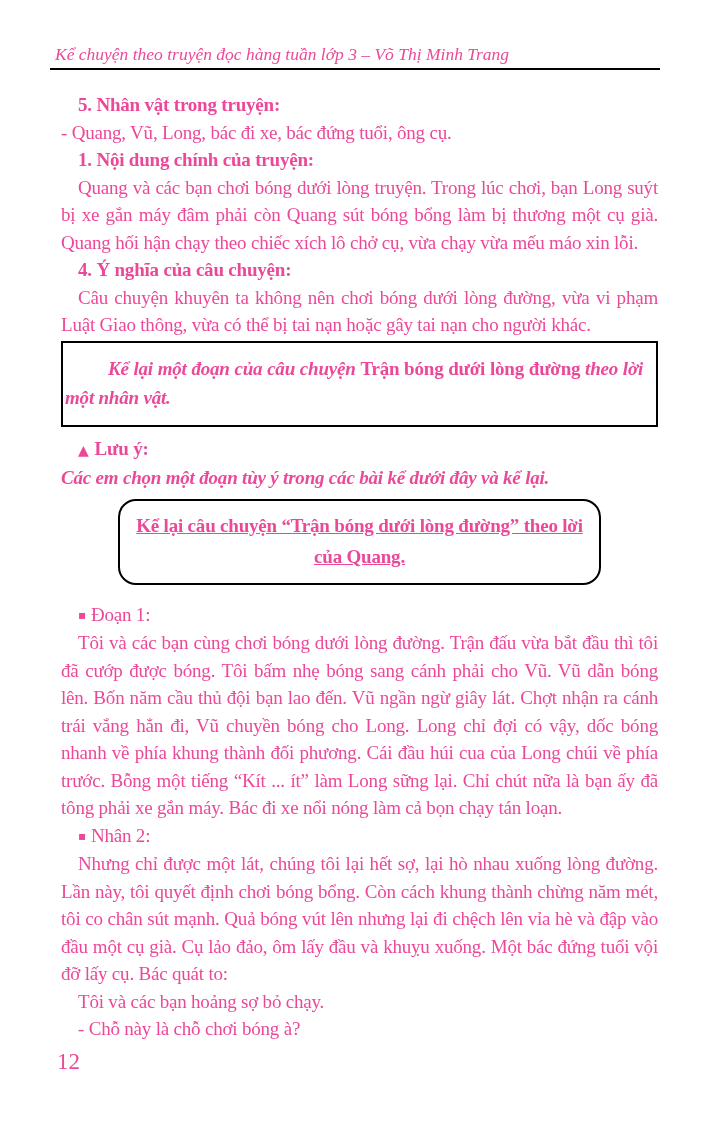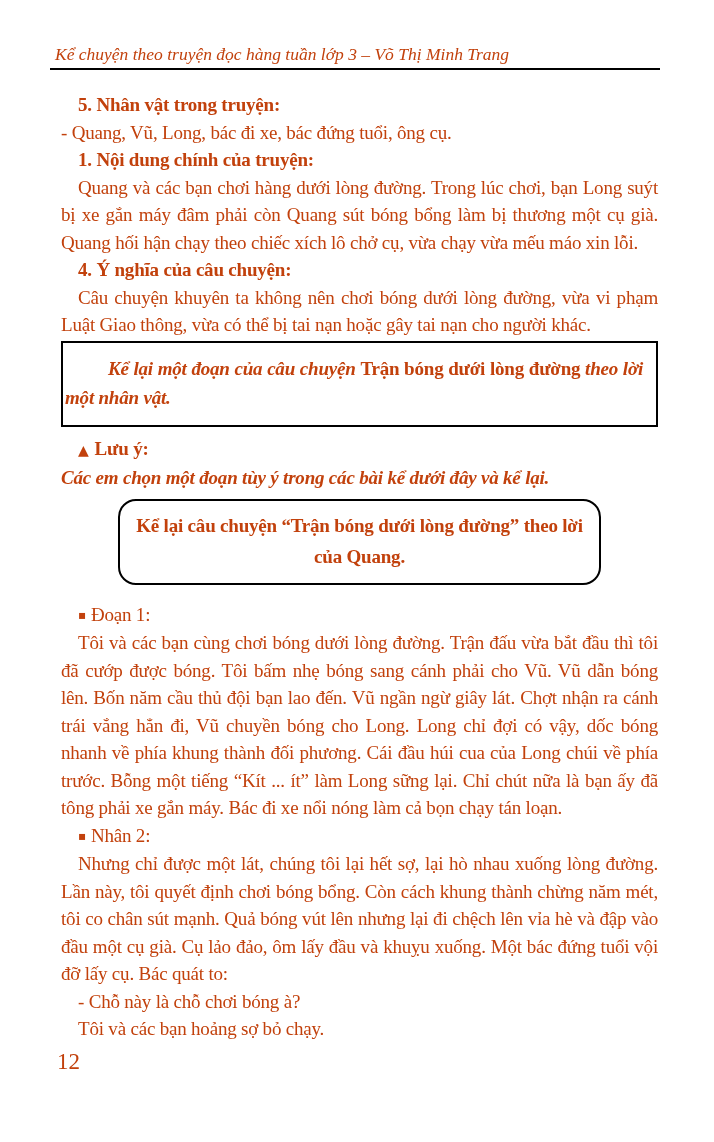--- a/index.html
+++ b/index.html
@@ -2,21 +2,21 @@
 <html><head>
 <meta charset="utf-8">
 <style>
   * { margin: 0; padding: 0; box-sizing: border-box; }
   html, body { background: #ffffff; }
   .page {
     position: relative;
     width: 714px;
     height: 1142px;
     background: #ffffff;
-    color: #c2410c;
+    color: #ec4899;
     font-family: "Liberation Serif", serif;
     overflow: hidden;
   }
   .running-header {
     position: absolute;
     top: 44px;
     left: 50px;
     right: 54px;
     border-bottom: 2.5px solid #000;
     padding: 0 0 3px 5px;
@@ -58,20 +58,21 @@
   .story-box {
     width: 483px;
     margin: 7px auto 16px auto;
     border: 2.5px solid #000;
     border-radius: 18px;
     padding: 9px 14px 10px 14px;
     text-align: center;
     font-weight: bold;
     line-height: 31.5px;
     font-size: 19px;
+    text-decoration: underline;
   }
   .page-number {
     position: absolute;
     left: 57px;
     top: 1051px;
     font-size: 23px;
     line-height: 22px;
   }
 </style>
 </head>
@@ -82,41 +83,41 @@
   <div class="running-header">
     <span>Kể chuyện theo truyện đọc hàng tuần lớp 3 – Võ Thị Minh Trang</span>
   </div>
 
   <div class="body-col">
 
     <p class="heading">5. Nhân vật trong truyện:</p>
     <p class="plain">- Quang, Vũ, Long, bác đi xe, bác đứng tuổi, ông cụ.</p>
 
     <p class="heading">1. Nội dung chính của truyện:</p>
-    <p class="para">Quang và các bạn chơi hàng dưới lòng đường. Trong lúc chơi, bạn Long suýt bị xe gắn máy đâm phải còn Quang sút bóng bổng làm bị thương một cụ già. Quang hối hận chạy theo chiếc xích lô chở cụ, vừa chạy vừa mếu máo xin lỗi.</p>
+    <p class="para">Quang và các bạn chơi bóng dưới lòng truyện. Trong lúc chơi, bạn Long suýt bị xe gắn máy đâm phải còn Quang sút bóng bổng làm bị thương một cụ già. Quang hối hận chạy theo chiếc xích lô chở cụ, vừa chạy vừa mếu máo xin lỗi.</p>
 
     <p class="heading">4. Ý nghĩa của câu chuyện:</p>
     <p class="para">Câu chuyện khuyên ta không nên chơi bóng dưới lòng đường, vừa vi phạm Luật Giao thông, vừa có thể bị tai nạn hoặc gây tai nạn cho người khác.</p>
 
     <div class="task-box">
       <p class="task-text"><span class="bi">Kể lại một đoạn của câu chuyện </span><span class="b">Trận bóng dưới lòng đường</span><span class="bi"> theo lời một nhân vật.</span></p>
     </div>
 
     <p class="note-head"><span class="tri">▲</span><span>Lưu ý:</span></p>
     <p class="note-text">Các em chọn một đoạn tùy ý trong các bài kể dưới đây và kể lại.</p>
 
     <div class="story-box">
       <p>Kể lại câu chuyện “Trận bóng dưới lòng đường” theo lời của Quang.</p>
     </div>
 
     <p class="bullet-line"><span class="sq">▪</span><span>Đoạn 1:</span></p>
     <p class="para">Tôi và các bạn cùng chơi bóng dưới lòng đường. Trận đấu vừa bắt đầu thì tôi đã cướp được bóng. Tôi bấm nhẹ bóng sang cánh phải cho Vũ. Vũ dẫn bóng lên. Bốn năm cầu thủ đội bạn lao đến. Vũ ngần ngừ giây lát. Chợt nhận ra cánh trái vắng hẳn đi, Vũ chuyền bóng cho Long. Long chỉ đợi có vậy, dốc bóng nhanh về phía khung thành đối phương. Cái đầu húi cua của Long chúi về phía trước. Bỗng một tiếng “Kít ... ít” làm Long sững lại. Chỉ chút nữa là bạn ấy đã tông phải xe gắn máy. Bác đi xe nổi nóng làm cả bọn chạy tán loạn.</p>
 
     <p class="bullet-line"><span class="sq">▪</span><span>Nhân 2:</span></p>
     <p class="para">Nhưng chỉ được một lát, chúng tôi lại hết sợ, lại hò nhau xuống lòng đường. Lần này, tôi quyết định chơi bóng bổng. Còn cách khung thành chừng năm mét, tôi co chân sút mạnh. Quả bóng vút lên nhưng lại đi chệch lên vỉa hè và đập vào đầu một cụ già. Cụ lảo đảo, ôm lấy đầu và khuỵu xuống. Một bác đứng tuổi vội đỡ lấy cụ. Bác quát to:</p>
+    <p class="dialogue">Tôi và các bạn hoảng sợ bỏ chạy.</p>
     <p class="dialogue">- Chỗ này là chỗ chơi bóng à?</p>
-    <p class="dialogue">Tôi và các bạn hoảng sợ bỏ chạy.</p>
 
   </div>
 
   <div class="page-number">12</div>
 
 </div>
 
 </body></html>

